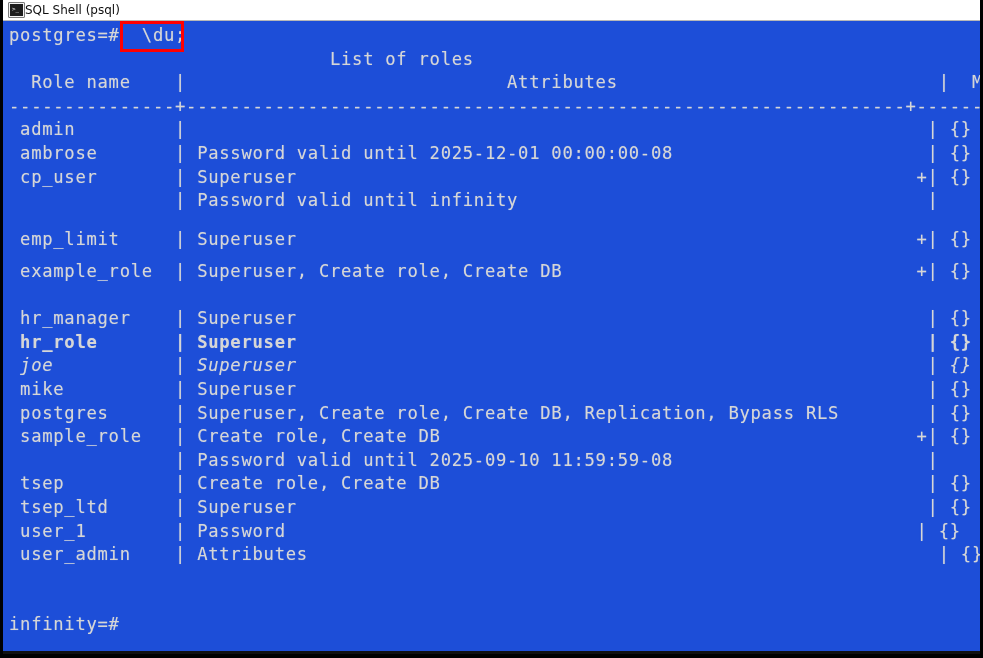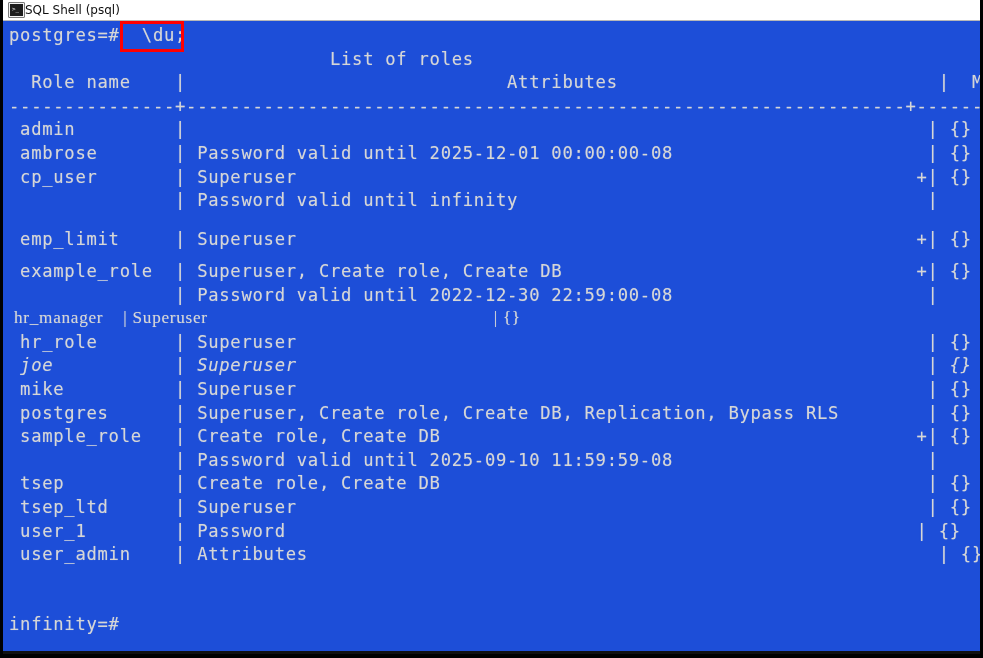--- a/index.html
+++ b/index.html
@@ -130,23 +130,22 @@
     <div class="term-line" style="top:51.2px;">  Role name    |                             Attributes                             |  Member of</div>
 
     <div class="term-line" style="top:74.8px;">---------------+-----------------------------------------------------------------+------------</div>
 
     <div class="term-line" style="top:98.4px;"> admin         |                                                                   | {}</div>
     <div class="term-line" style="top:122.0px;"> ambrose       | Password valid until 2025-12-01 00:00:00-08                       | {}</div>
     <div class="term-line" style="top:145.6px;"> cp_user       | Superuser                                                        +| {}</div>
     <div class="term-line" style="top:169.2px;">               | Password valid until infinity                                     |</div>
     <div class="term-line" style="top:192.8px;margin-top:15px;"> emp_limit     | Superuser                                                        +| {}</div>
     <div class="term-line" style="top:240.0px;"> example_role  | Superuser, Create role, Create DB                                +| {}</div>
-    <div class="term-line" style="top:263.6px;">               | Password valid until 2022-12-30 22:59:00-08                       |</div>
-    <div class="term-line" style="top:287.2px;font-family:Liberation Serif, serif;"> hr_manager    | Superuser                                                         | {}</div>
-    <div class="term-line" style="top:310.8px;"> hr_role       | Superuser                                                         | {}</div>
+    <div class="term-line" style="top:287.2px;"> hr_manager    | Superuser                                                         | {}</div>
+    <div class="term-line" style="top:310.8px;font-weight:bold;"> hr_role       | Superuser                                                         | {}</div>
     <div class="term-line" style="top:334.4px;font-style:italic;"> joe           | Superuser                                                         | {}</div>
     <div class="term-line" style="top:358.0px;"> mike          | Superuser                                                         | {}</div>
     <div class="term-line" style="top:381.6px;"> postgres      | Superuser, Create role, Create DB, Replication, Bypass RLS        | {}</div>
     <div class="term-line" style="top:405.2px;"> sample_role   | Create role, Create DB                                           +| {}</div>
     <div class="term-line" style="top:428.8px;">               | Password valid until 2025-09-10 11:59:59-08                       |</div>
     <div class="term-line" style="top:452.4px;"> tsep          | Create role, Create DB                                            | {}</div>
     <div class="term-line" style="top:476.0px;"> tsep_ltd      | Superuser                                                         | {}</div>
     <div class="term-line" style="top:499.6px;"> user_1        | Password                                                         | {}</div>
     <div class="term-line" style="top:523.2px;"> user_admin    | Attributes                                                         | {}</div>
 

